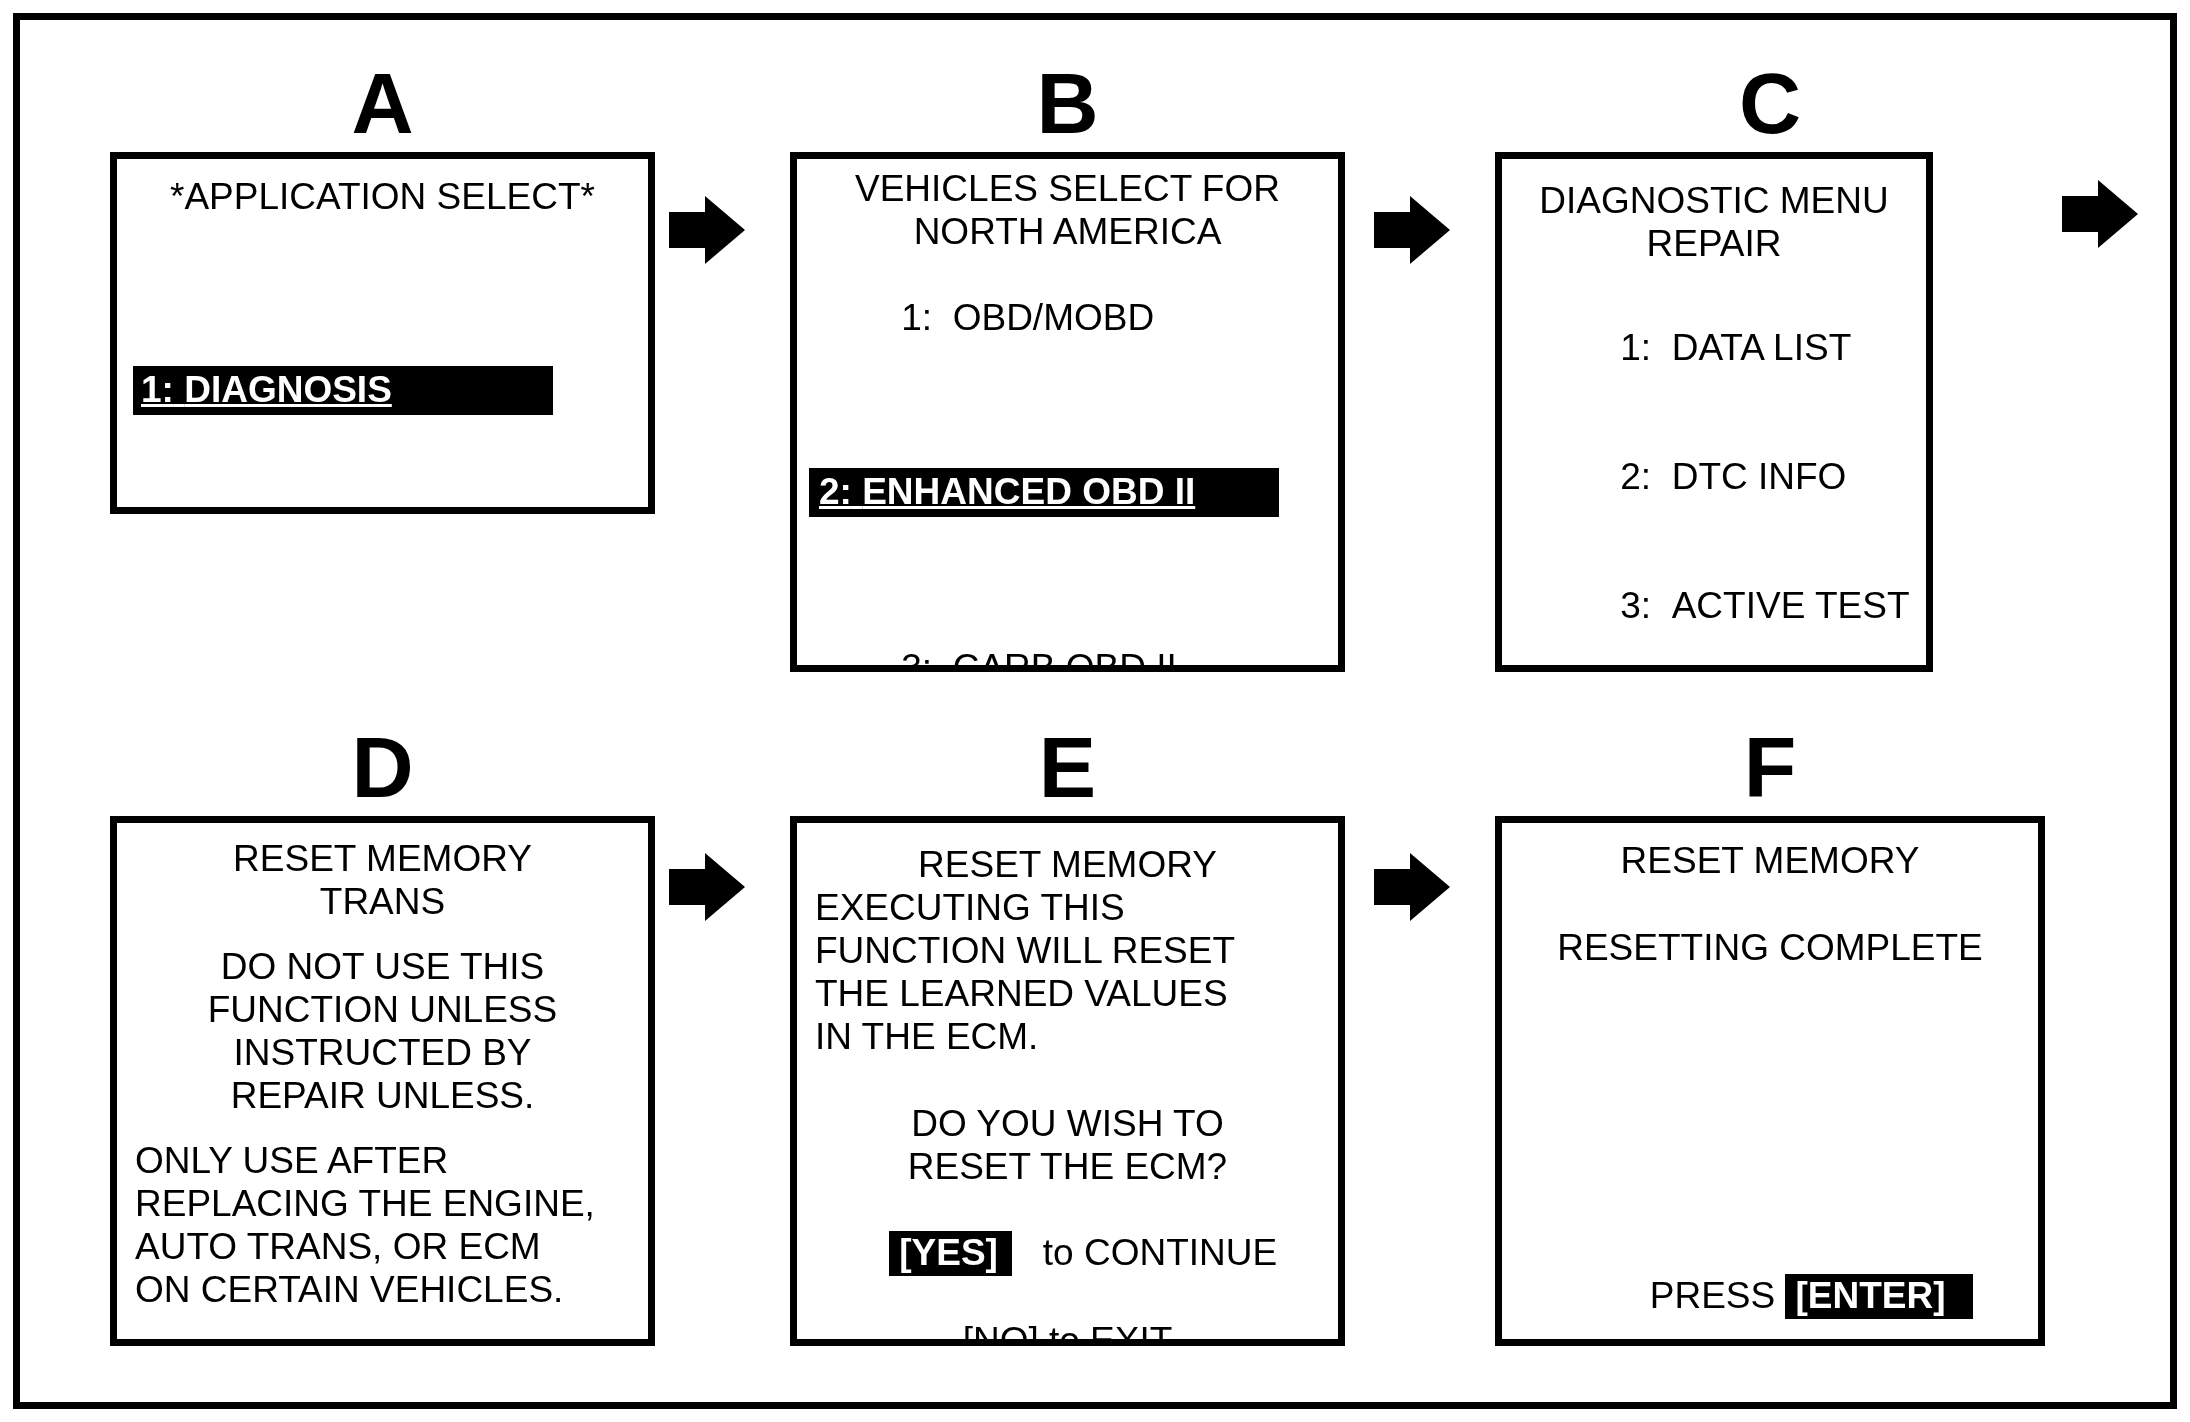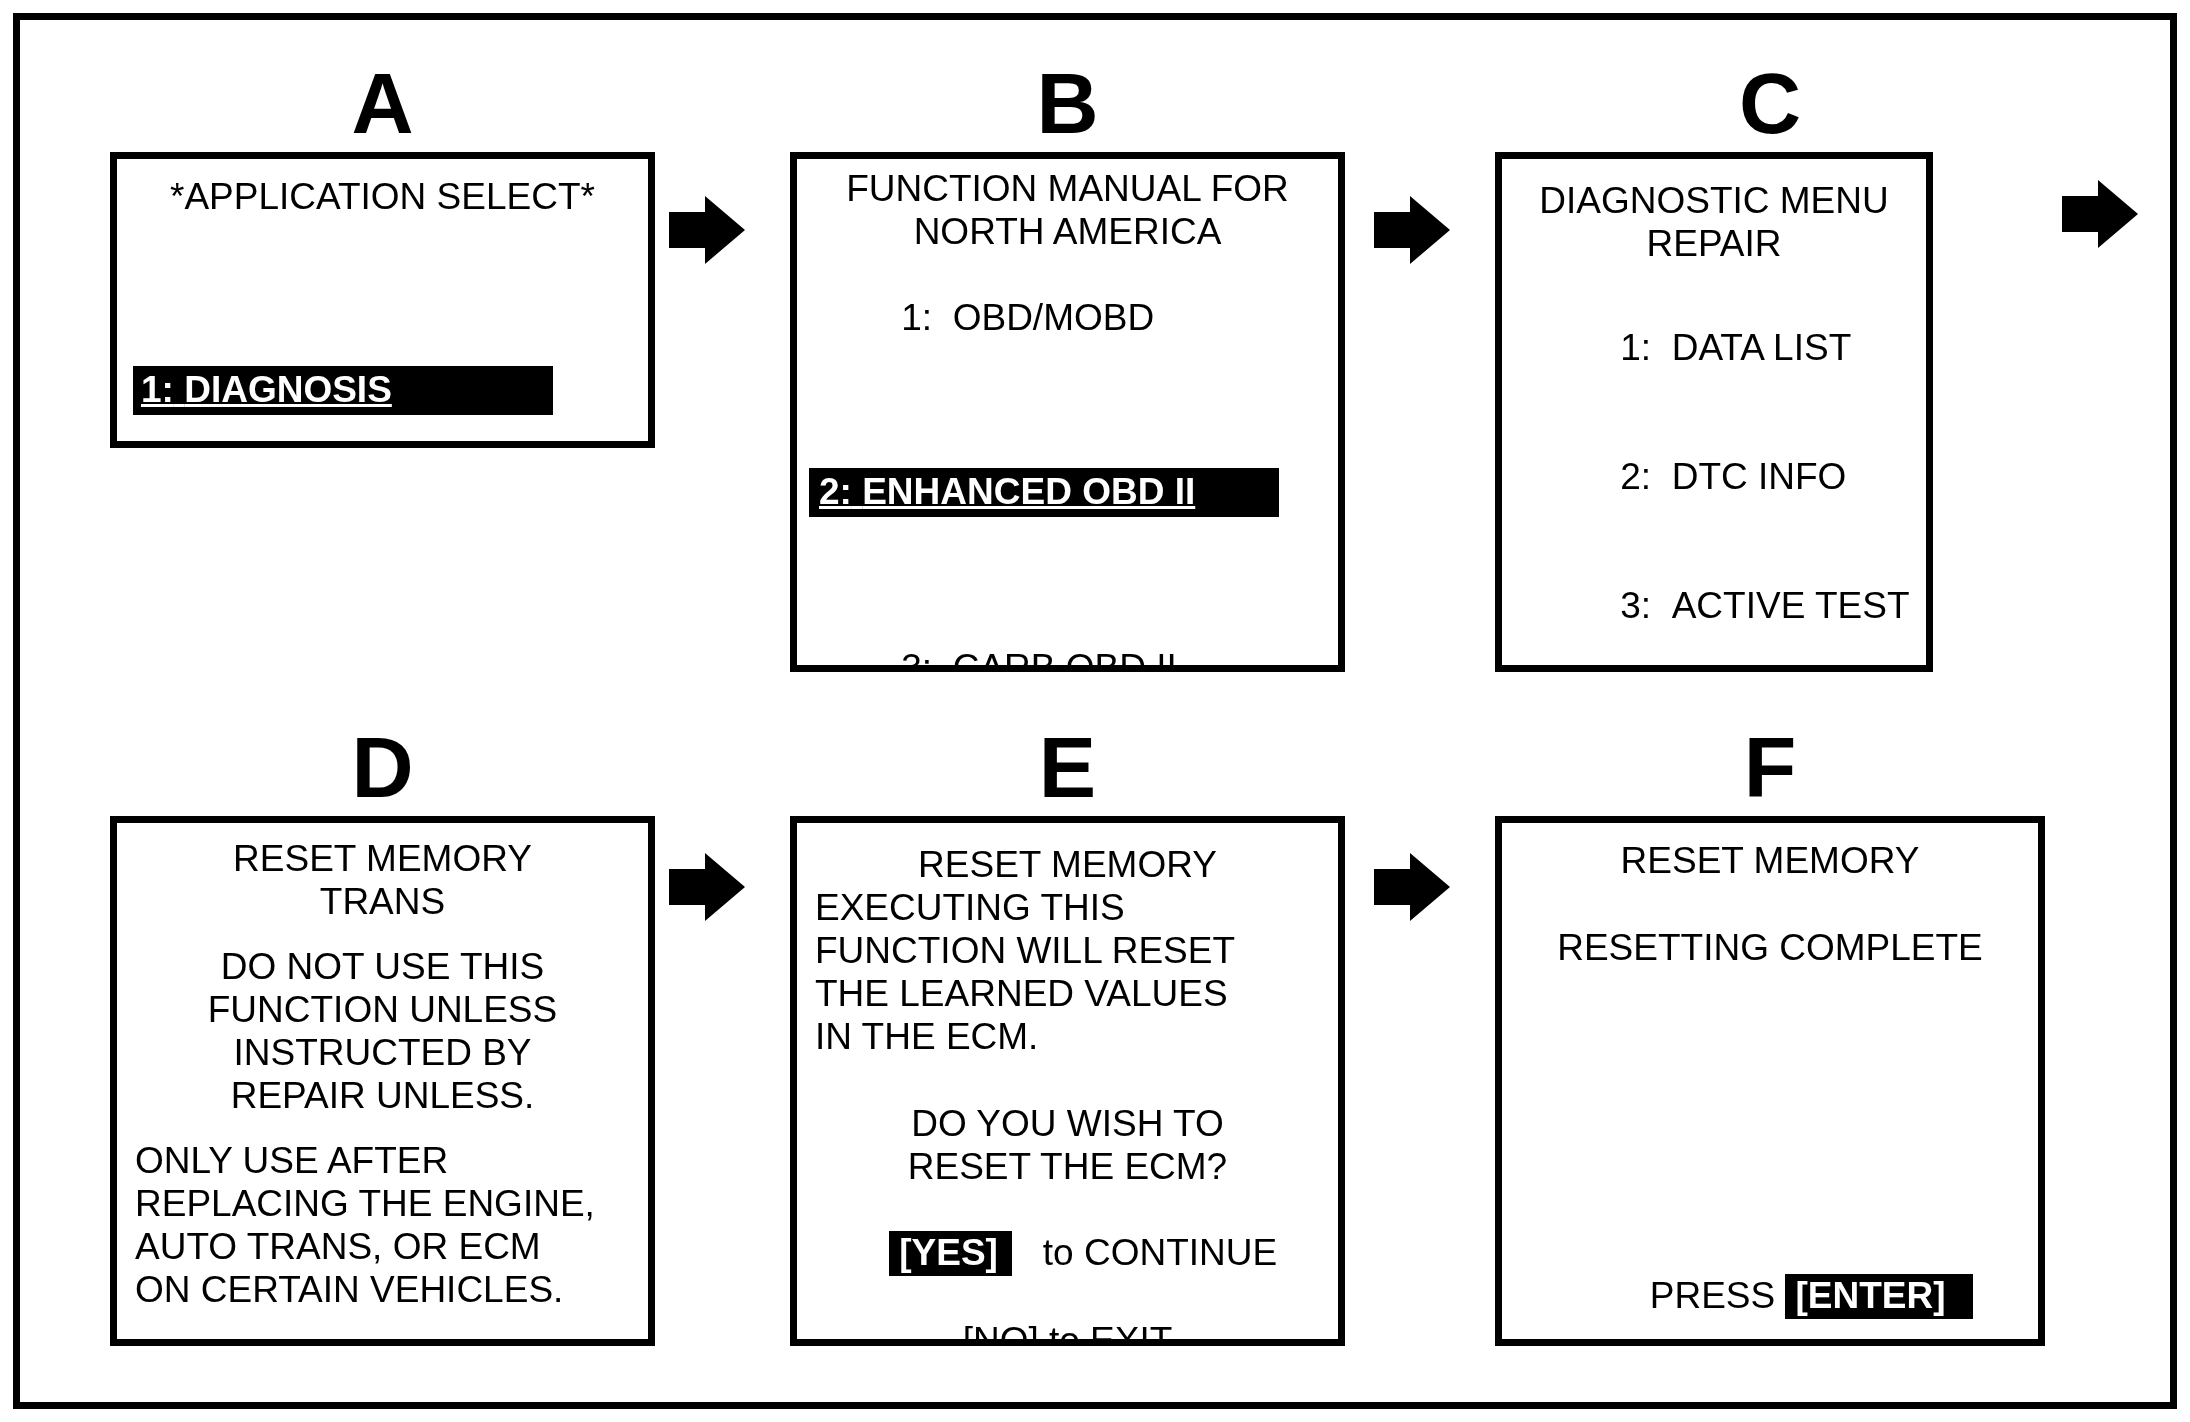--- a/index.html
+++ b/index.html
@@ -102,21 +102,21 @@
   }
   .arrow svg { display: block; }
 </style>
 </head>
 <body>
 
 <div id="outer-frame"></div>
 
 <div class="panel-wrap" style="left:110px; top:52px; width:545px; height:430px;">
   <div class="panel-letter" style="top:8px;">A</div>
-  <div class="screen" style="left:0px; top:100px; width:545px; height:296px;">
+  <div class="screen" style="left:0px; top:100px; width:545px; height:362px;">
     <div class="screen-inner">
       <div class="line center" style="margin-top:16px;">*APPLICATION SELECT*</div>
       <div style="height:62px;"></div>
       <div class="menu-row" style="margin-left:16px; width:420px;">
         <span class="hl-block" style="padding-left:8px;"><span>1:</span> <span>DIAGNOSIS</span></span>
       </div>
 
     </div>
   </div>
 </div>
@@ -124,21 +124,21 @@
 <div class="arrow" style="left:665px; top:188px;">
   <svg width="84" height="84" viewBox="0 0 84 84" aria-hidden="true">
     <polygon points="4,24 40,24 40,8 80,42 40,76 40,60 4,60" fill="#000000"></polygon>
   </svg>
 </div>
 
 <div class="panel-wrap" style="left:790px; top:52px; width:555px; height:620px;">
   <div class="panel-letter" style="top:8px;">B</div>
   <div class="screen" style="left:0px; top:100px; width:555px; height:520px;">
     <div class="screen-inner">
-      <div class="line center" style="margin-top:8px;">FUNCTION MANUAL FOR</div>
+      <div class="line center" style="margin-top:8px;">VEHICLES SELECT FOR</div>
       <div class="line center">NORTH AMERICA</div>
 
       <div class="menu-row" style="margin-left:22px;">
         <span>1:</span>&nbsp;&nbsp;<span>OBD/MOBD</span>
       </div>
       <div class="menu-row" style="margin-left:12px; width:470px;">
         <span class="hl-block" style="padding-left:10px;"><span>2:</span> <span>ENHANCED OBD II</span></span>
       </div>
       <div class="menu-row" style="margin-left:22px;">
         <span>3:</span>&nbsp;&nbsp;<span>CARB OBD II</span>

